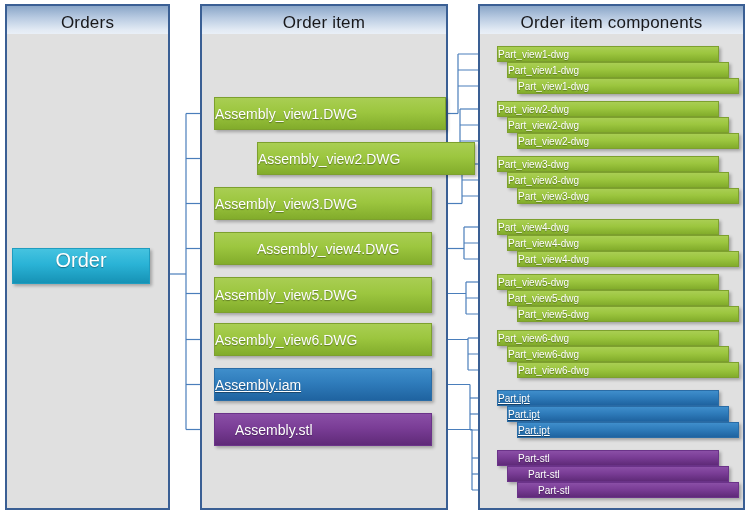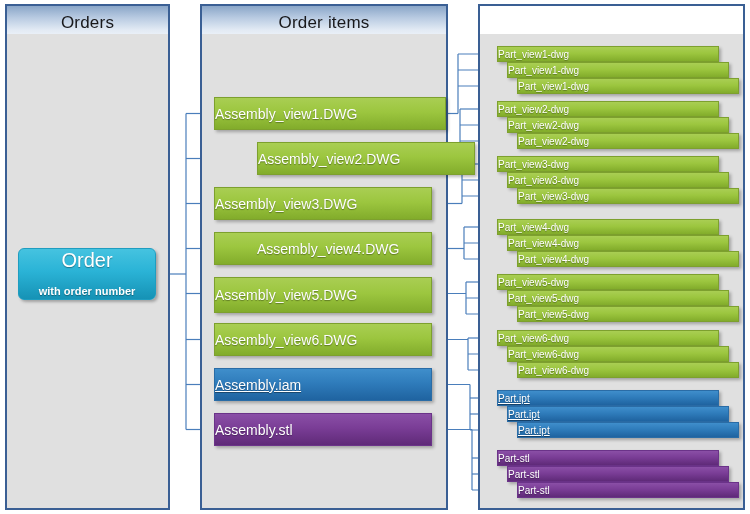--- a/index.html
+++ b/index.html
@@ -40,20 +40,21 @@
     border:1px solid #7da02e;
   }
   .blue{
     background:linear-gradient(to bottom,#3f8ecb 0%,#2f7cbb 45%,#1f63a0 100%);
     border:1px solid #2a6ca6;
     text-decoration:underline;
   }
   .purple{
     background:linear-gradient(to bottom,#8a4fa6 0%,#7a3d96 45%,#5f2a78 100%);
     border:1px solid #6b3389;
+    padding-left:20px;
   }
   .cyan{
     background:linear-gradient(to bottom,#45c3e0 0%,#2ab3d6 45%,#1692b5 100%);
     border:1px solid #1f9dc0;
     flex-direction:column;
   }
 
   .assembly{font-size:14px;}
   .part{font-size:10px;}
   .order-title{font-size:20px;line-height:22px;}
@@ -124,28 +125,29 @@
         <path d="M472,474 H501" marker-end="url(#arw)"></path>
         <path d="M472,490 H511" marker-end="url(#arw)"></path>
       </g>
   </svg>
 
   <div class="panel" id="panel-0" style="left: 5px; top: 4px; width: 165px; height: 506px;">
     <div class="panel-head">Orders</div>
     <div class="panel-body"></div>
   </div>
   <div class="panel" id="panel-1" style="left: 200px; top: 4px; width: 248px; height: 506px;">
-    <div class="panel-head">Order items</div>
+    <div class="panel-head">Order item</div>
     <div class="panel-body"></div>
   </div>
   <div class="panel" id="panel-2" style="left: 478px; top: 4px; width: 267px; height: 506px;">
+    <div class="panel-head">Order item components</div>
     <div class="panel-body"></div>
   </div>
 
-  <div class="node cyan" id="order-node" style="left: 18px; top: 248px; width: 138px; height: 52px; border-radius: 6px;">
+  <div class="node cyan" id="order-node" style="left: 12px; top: 248px; width: 138px; height: 36px;">
     <span class="order-title">Order</span>
     <span class="order-sub">with order number</span>
   </div>
 
   <div id="nodes-layer">
       <div class="node assembly green" style="left: 214px; top: 97px; width: 232px; height: 33px;">
         <span>Assembly_view1.DWG</span>
       </div>
       <div class="node assembly green" style="left: 214px; top: 142px; width: 218px; height: 33px; margin-left: 43px;">
         <span>Assembly_view2.DWG</span>

